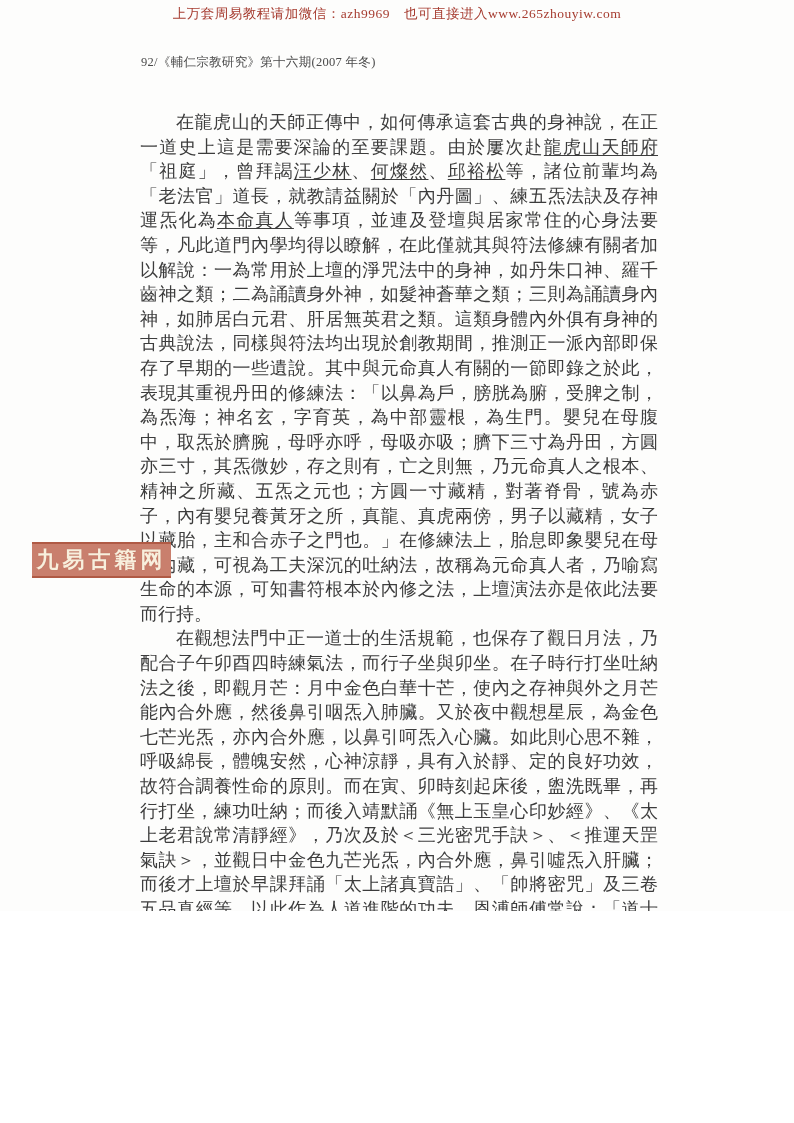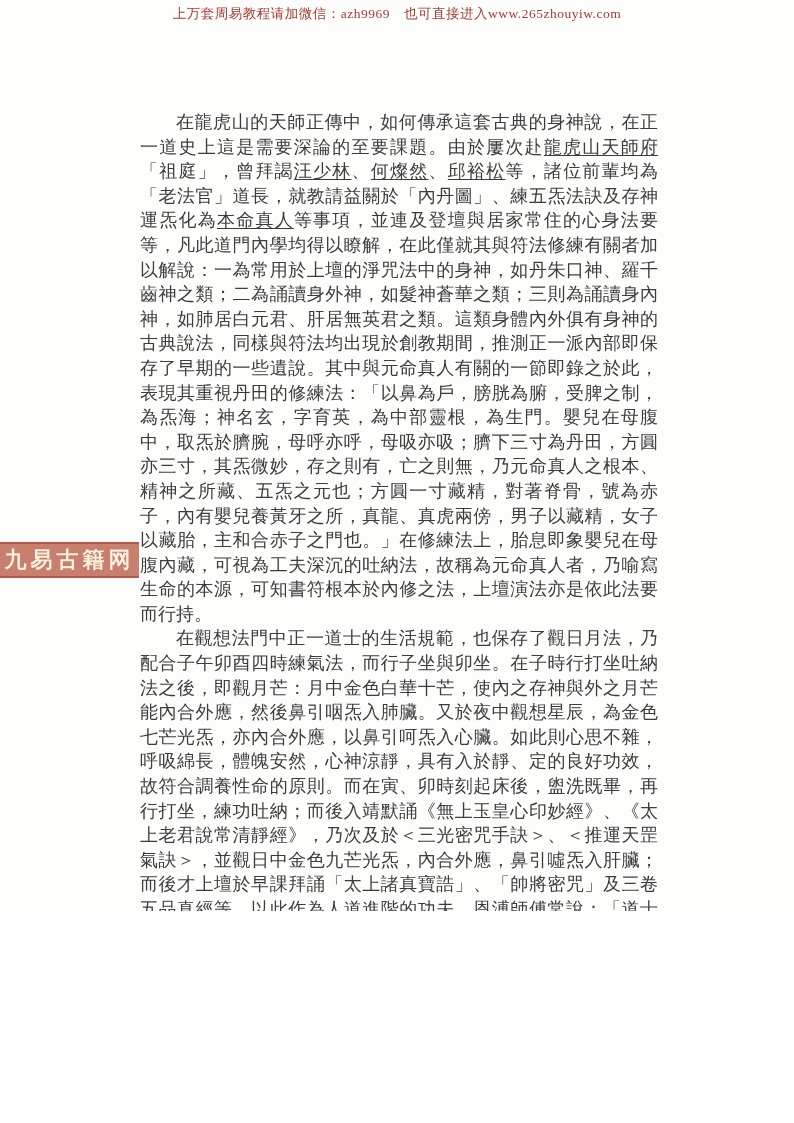--- a/index.html
+++ b/index.html
@@ -58,20 +58,21 @@
     border-top: 2px solid;
     border-bottom: 2px solid;
     text-shadow: 0 0 1px rgba(120,40,20,0.25);
   }
 </style>
 </head>
 <body>
 
 <div class="page">
   <div class="banner" style="color: rgb(166, 60, 48);">上万套周易教程请加微信：azh9969　也可直接进入www.265zhouyiw.com</div>
+  <div class="pheader">92/《輔仁宗教研究》第十六期(2007 年冬)</div>
   <div class="body-text">
       <p class="para"><span>在龍虎山的天師正傳中，如何傳承這套古典的身神說，在正一道史上這是需要深論的至要課題。由於屢次赴</span><span class="u">龍虎山天師府</span><span>「祖庭」，曾拜謁</span><span class="u">汪少林</span><span>、</span><span class="u">何燦然</span><span>、</span><span class="u">邱裕松</span><span>等，諸位前輩均為「老法官」道長，就教請益關於「內丹圖」、練五炁法訣及存神運炁化為</span><span class="u">本命真人</span><span>等事項，並連及登壇與居家常住的心身法要等，凡此道門內學均得以瞭解，在此僅就其與符法修練有關者加以解說：一為常用於上壇的淨咒法中的身神，如丹朱口神、羅千齒神之類；二為誦讀身外神，如髮神蒼華之類；三則為誦讀身內神，如肺居白元君、肝居無英君之類。這類身體內外俱有身神的古典說法，同樣與符法均出現於創教期間，推測正一派內部即保存了早期的一些遺說。其中與元命真人有關的一節即錄之於此，表現其重視丹田的修練法：「以鼻為戶，膀胱為腑，受脾之制，為炁海；神名玄，字育英，為中部靈根，為生門。嬰兒在母腹中，取炁於臍腕，母呼亦呼，母吸亦吸；臍下三寸為丹田，方圓亦三寸，其炁微妙，存之則有，亡之則無，乃元命真人之根本、精神之所藏、五炁之元也；方圓一寸藏精，對著脊骨，號為赤子，內有嬰兒養黃牙之所，真龍、真虎兩傍，男子以藏精，女子以藏胎，主和合赤子之門也。」在修練法上，胎息即象嬰兒在母腹內藏，可視為工夫深沉的吐納法，故稱為元命真人者，乃喻寫生命的本源，可知書符根本於內修之法，上壇演法亦是依此法要而行持。</span></p>
       <p class="para"><span>在觀想法門中正一道士的生活規範，也保存了觀日月法，乃配合子午卯酉四時練氣法，而行子坐與卯坐。在子時行打坐吐納法之後，即觀月芒：月中金色白華十芒，使內之存神與外之月芒能內合外應，然後鼻引咽炁入肺臟。又於夜中觀想星辰，為金色七芒光炁，亦內合外應，以鼻引呵炁入心臟。如此則心思不雜，呼吸綿長，體魄安然，心神涼靜，具有入於靜、定的良好功效，故符合調養性命的原則。而在寅、卯時刻起床後，盥洗既畢，再行打坐，練功吐納；而後入靖默誦《無上玉皇心印妙經》、《太上老君說常清靜經》，乃次及於＜三光密咒手訣＞、＜推運天罡氣訣＞，並觀日中金色九芒光炁，內合外應，鼻引噓炁入肝臟；而後才上壇於早課拜誦「太上諸真寶誥」、「帥將密咒」及三卷五品真經等，以此作為人道進階的功夫。恩溥師傅常說：「道士不練功，到頭一場空」這樣的諄諄告誡，其意就是要天天練功，才能保住本身的元命。敝人所學習的這一套，乃是張天師在龍虎山天師府所必行的，練丹房的獨特設計，就是只要依時入靖就可觀月芒，存想其內外相應，這一功法至今猶在，就是天</span></p>
     </div>
-  <div class="watermark" style="background: rgb(201, 127, 109); border-color: rgb(176, 90, 69); color: rgb(248, 239, 221);">
+  <div class="watermark" style="background: rgb(201, 127, 109); border-color: rgb(176, 90, 69); color: rgb(248, 239, 221); margin-left: 32px;">
     <span>九易古籍网</span>
   </div>
 </div>
 
 </body></html>

